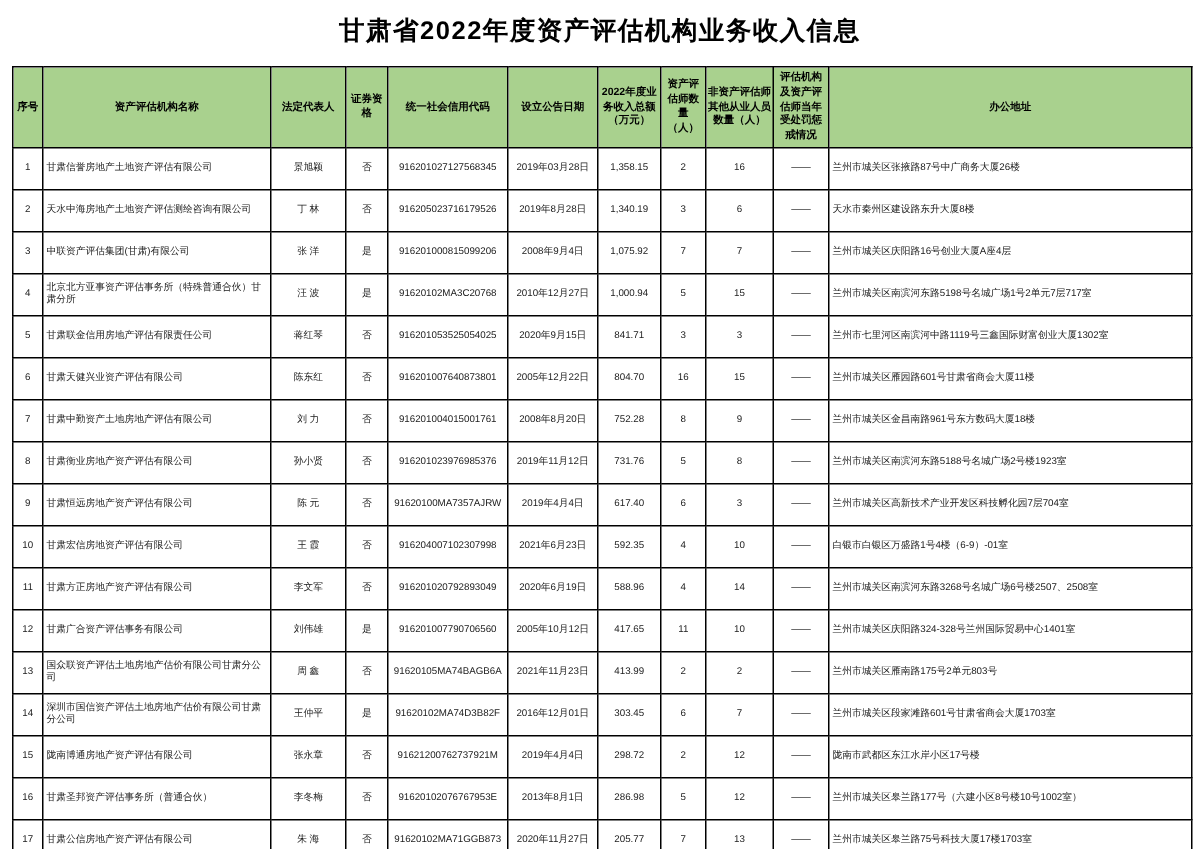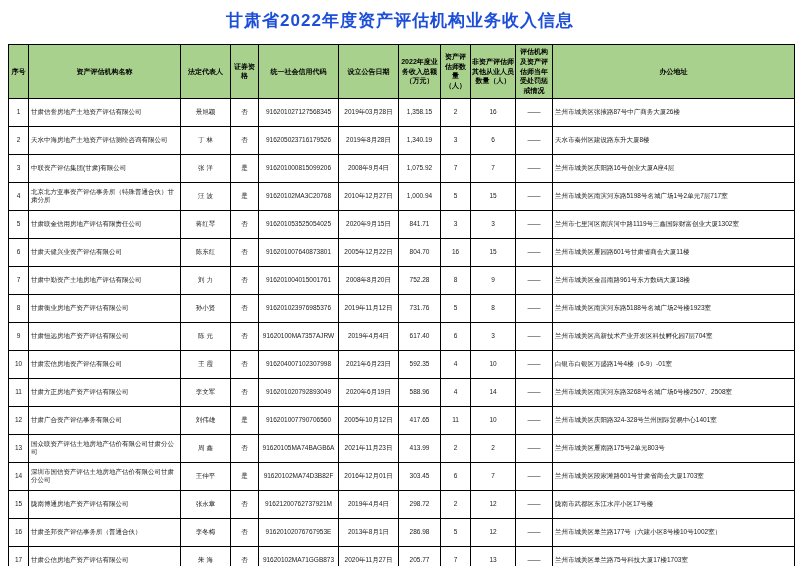--- a/index.html
+++ b/index.html
@@ -9,21 +9,21 @@
     font-family:"Liberation Sans", sans-serif;
     position:relative;
     color:#111;
   }
   .page-title {
     text-align:center;
     font-weight:bold;
     font-size:17px;
     letter-spacing:1px;
     padding-top:9px;
-    color:#1d4ed8;
+    color:#000000;
   }
   table.report {
     position:absolute;
     left:8px; top:44px;
     width:786px;
     border-collapse:collapse;
     table-layout:fixed;
   }
   table.report th, table.report td {
     border:1px solid #000;

